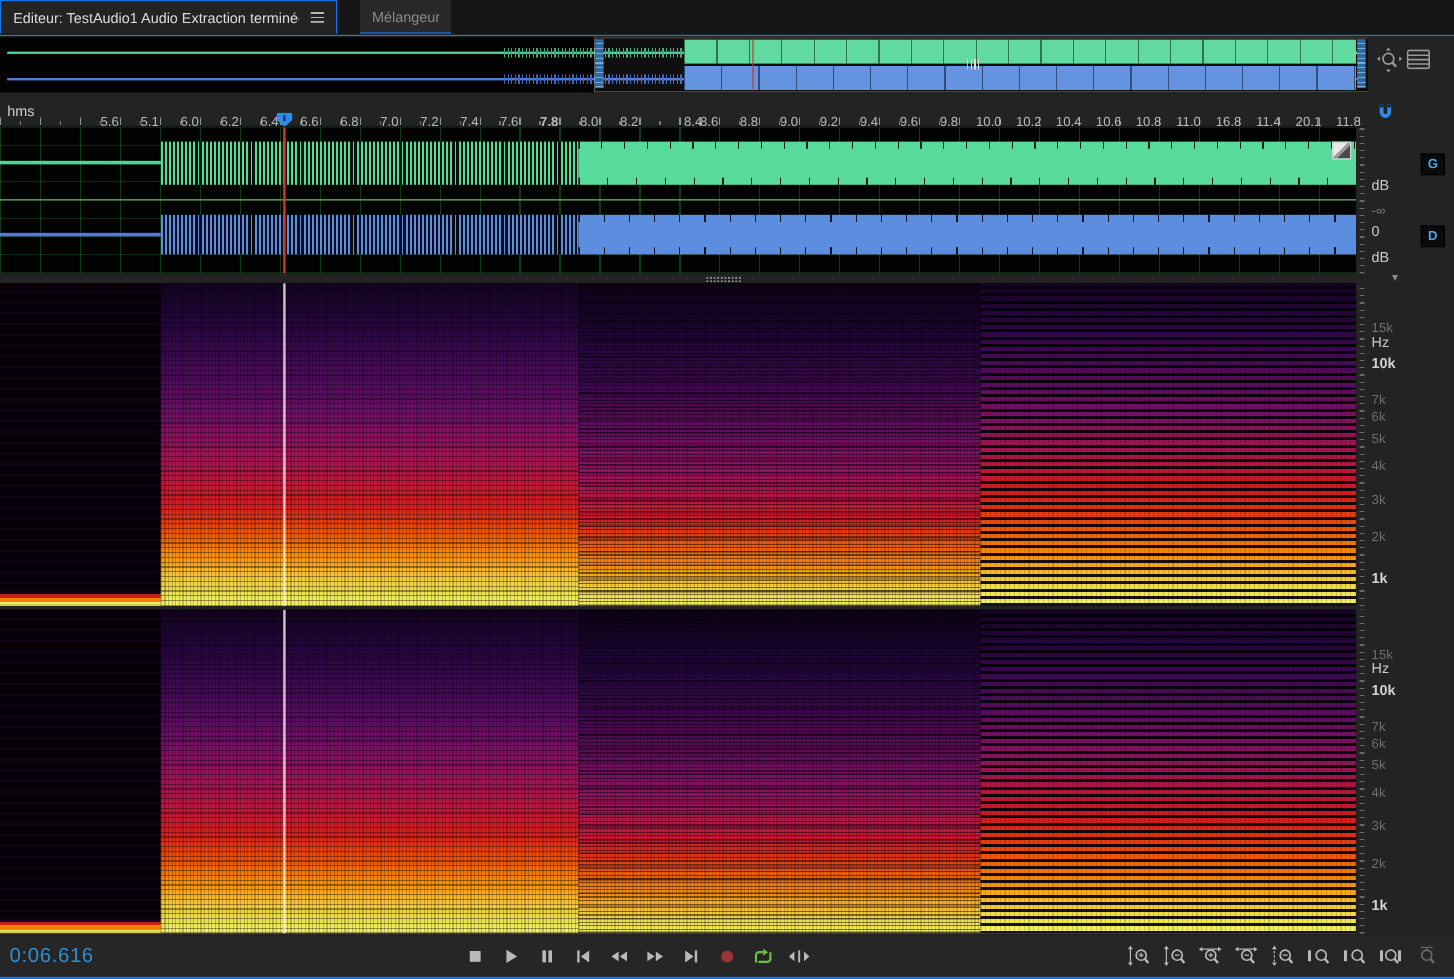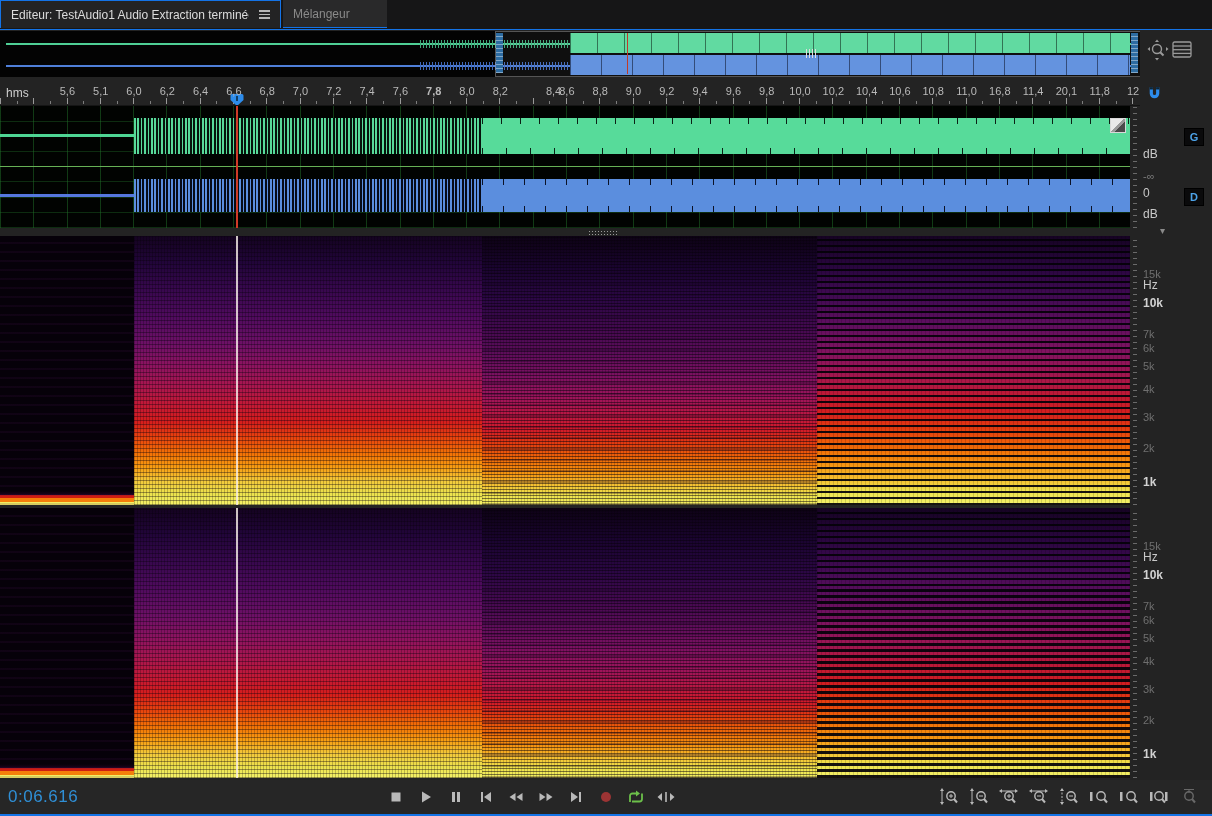--- a/index.html
+++ b/index.html
@@ -3,21 +3,21 @@
 <meta charset="utf-8">
 <style>
   html,body{margin:0;padding:0;background:#111;}
   .app{position:relative;width:1212px;height:816px;background:#232323;overflow:hidden;
        font-family:"Liberation Sans",sans-serif;color:#c8c8c8;font-size:12px;}
 
   
   .tabbar{position:absolute;left:0;top:0;width:1212px;height:29px;background:#161617;border-bottom:1px solid #1473e6;}
   .tab{position:absolute;top:0;height:28px;display:flex;align-items:center;padding:0 10px;box-sizing:border-box;}
   .tab.active{left:0;width:281px;background:#232324;border:1px solid #1473e6;border-bottom:none;color:#dcdcdc;}
-  .tab.inactive{left:283px;width:104px;background:#29292a;color:#8a8a8a;border-bottom:1px solid #1473e6;}
+  .tab.inactive{left:300px;width:76px;background:#29292a;color:#8a8a8a;border-bottom:1px solid #1473e6;}
   .tab-label{white-space:nowrap;overflow:hidden;font-size:12px;}
   .hamburger{margin-left:10px;width:12px;height:9px;display:inline-block;
      background:repeating-linear-gradient(0deg,#b5b5b5 0 1.5px,transparent 1.5px 3.6px);}
 
   
   .overview{position:absolute;left:0;top:31px;width:1140px;height:46px;background:#030303;overflow:hidden;}
   .ov-line-g{position:absolute;left:6px;width:1126px;top:12px;height:2px;background:#4fcf96;}
   .ov-line-d{position:absolute;left:6px;width:1126px;top:34px;height:2px;background:#4f7fd9;}
   .ov-fuzz-g{position:absolute;left:420px;width:150px;top:9px;height:8px;
      background:repeating-linear-gradient(90deg,#3fa878 0 1px,transparent 1px 3px);}
@@ -34,21 +34,21 @@
   .ov-handle.l{left:496px;} .ov-handle.r{left:1131px;}
   .ov-playhead{position:absolute;left:627px;top:2px;width:1px;height:41px;background:#c23a28;}
   .ov-wticks{position:absolute;left:806px;top:18px;width:11px;height:9px;
      background:repeating-linear-gradient(90deg,#ddd 0 1px,transparent 1px 3px);}
   .ov-zoom-icon{position:absolute;left:1146px;top:38px;width:24px;height:24px;}
   .ov-menu-icon{position:absolute;left:1172px;top:41px;width:20px;height:17px;}
 
   
   .ruler{position:absolute;left:0;top:83px;width:1140px;height:22px;background:#232323;border-bottom:1px solid #151515;overflow:hidden;}
   .ruler-unit{position:absolute;left:6px;top:3px;color:#cfcfcf;font-size:12px;}
-  .ruler-label{position:absolute;top:2px;transform:translateX(-50%);color:#b9b9b9;font-size:11px;white-space:nowrap;}
+  .ruler-label{position:absolute;top:13px;transform:translateX(-50%);color:#b9b9b9;font-size:11px;white-space:nowrap;margin-left:24px;}
   .ticks-minor{position:absolute;left:0;right:0;bottom:1px;height:3px;
      background:repeating-linear-gradient(90deg,#7d7d7d 0 1px,transparent 1px 16.65px);}
   .ticks-major{position:absolute;left:0;right:0;bottom:1px;height:6px;
      background:repeating-linear-gradient(90deg,#9a9a9a 0 1px,transparent 1px 33.3px);}
   .ruler-playhead{position:absolute;left:230px;top:11px;width:14px;height:12px;}
   .snap-icon{position:absolute;left:1146px;top:85px;width:18px;height:18px;}
 
   
   .wave-panel{position:absolute;left:0;top:106px;width:1212px;height:122px;}
   .wave-area{position:absolute;left:0;top:0;width:1130px;height:122px;background:#010301;overflow:hidden;}

